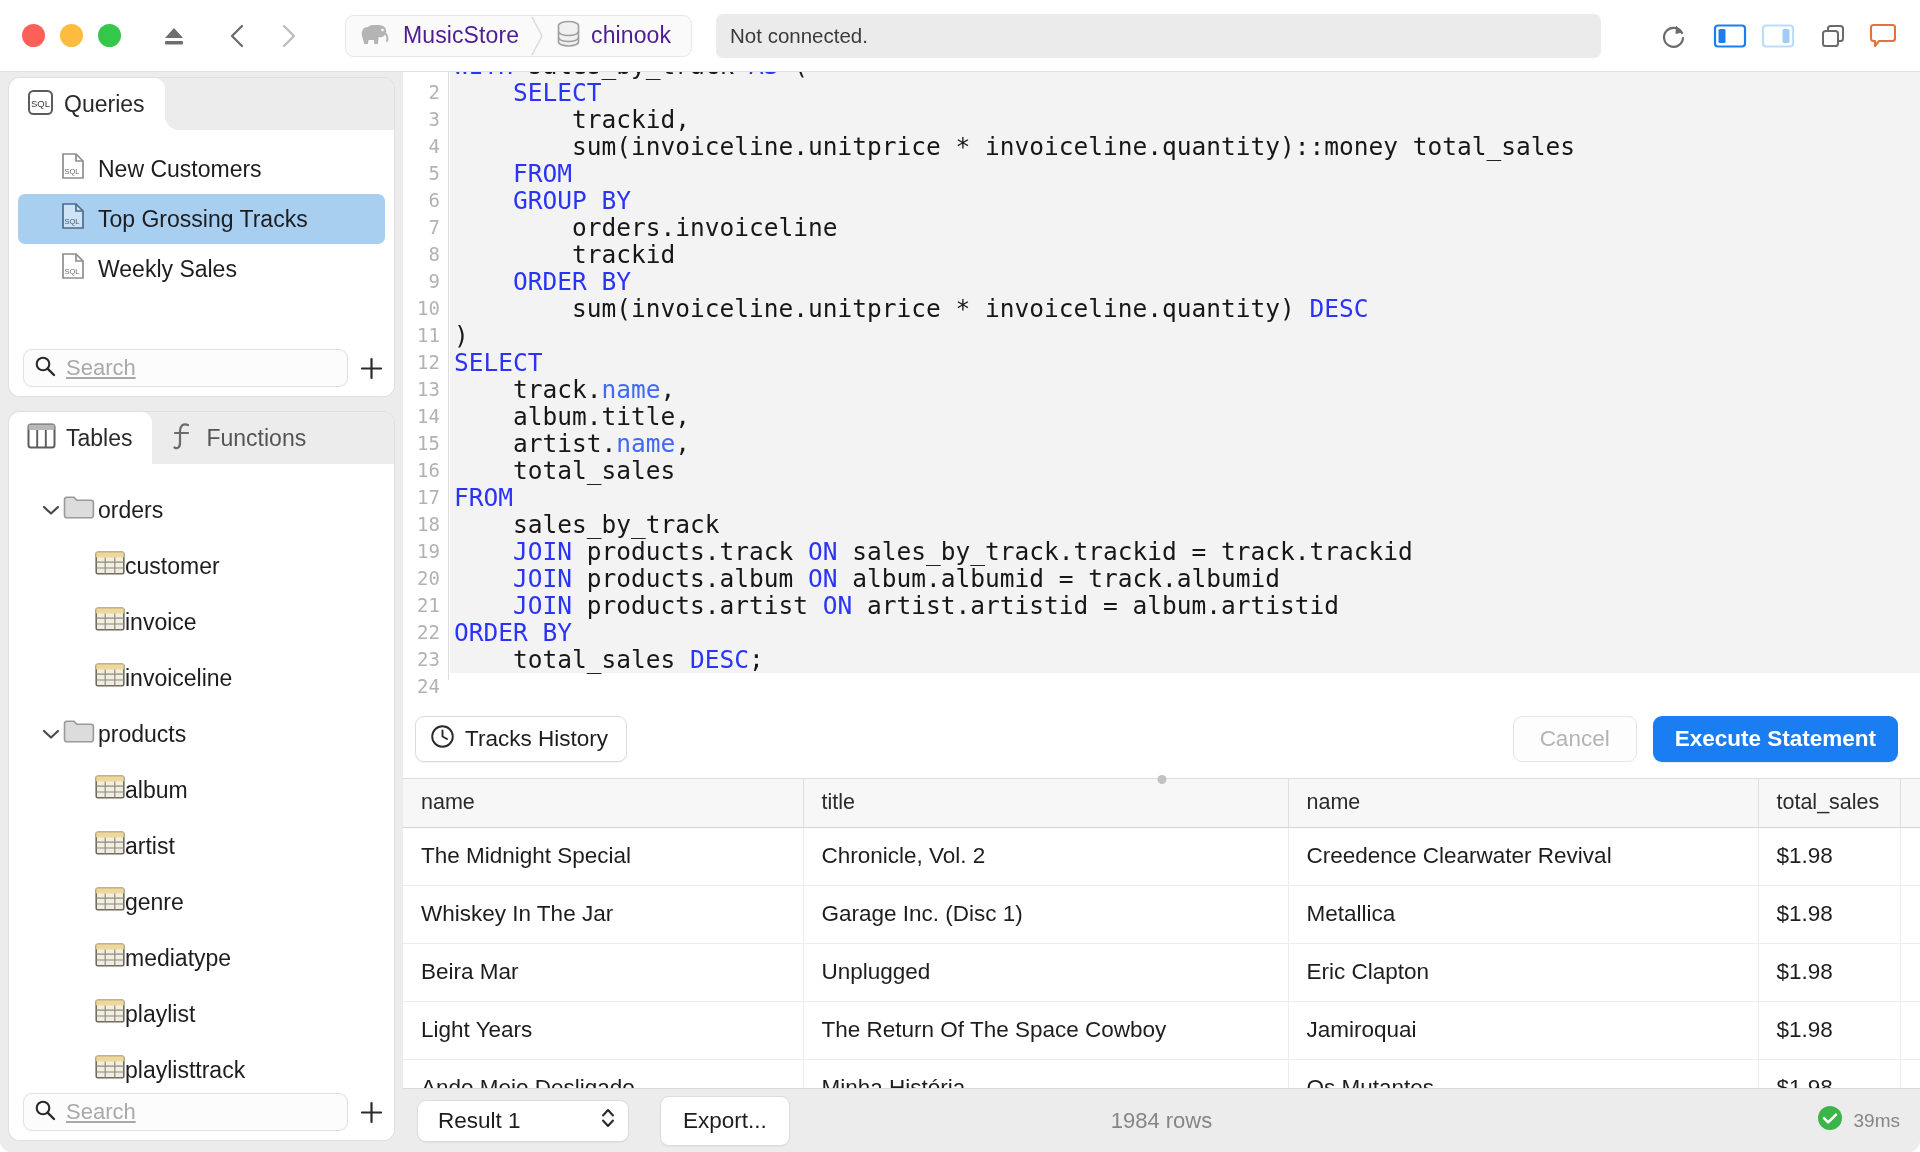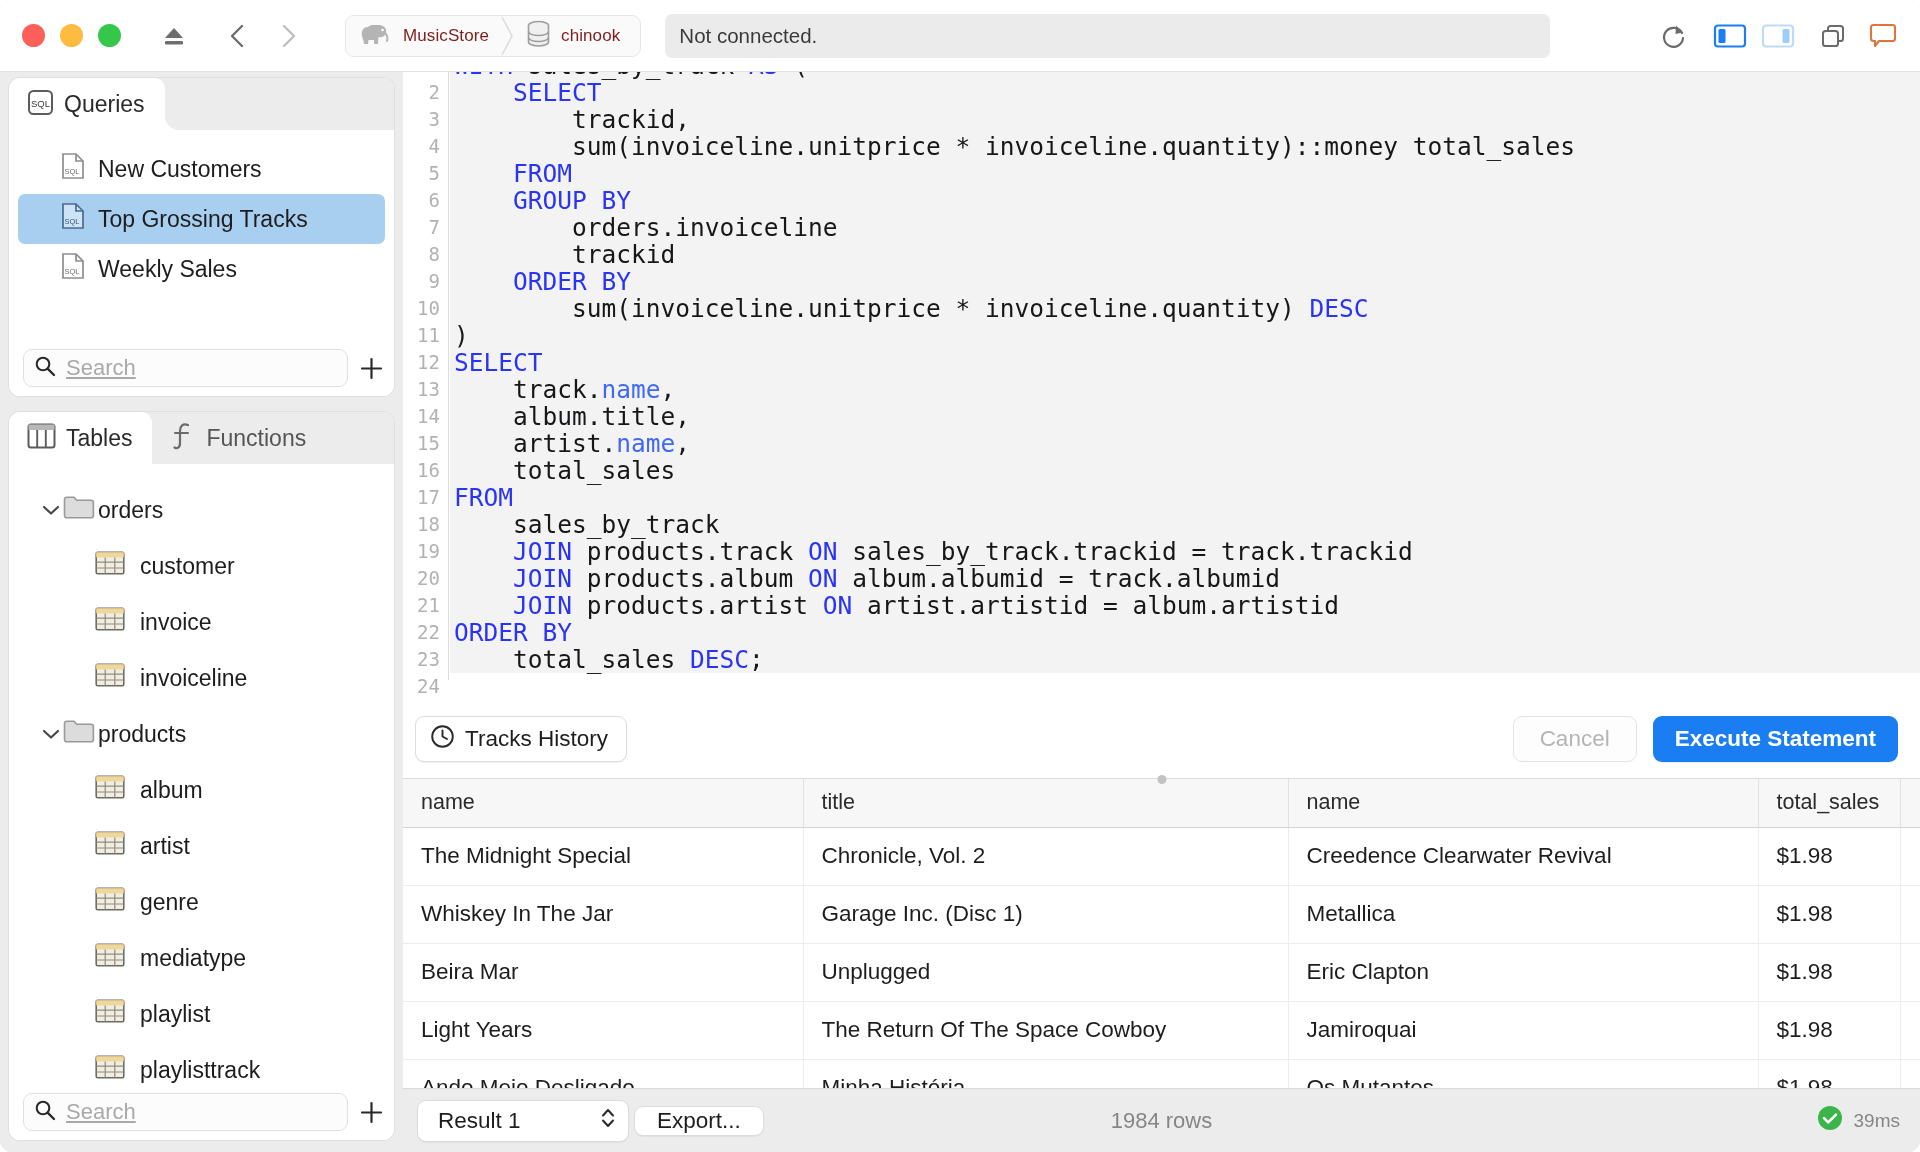--- a/index.html
+++ b/index.html
@@ -43,21 +43,21 @@
     margin-left: 34px;
     height: 42px;
     background: #fafafa;
     border: 1px solid #e6e6e6;
     border-radius: 9px;
     display: flex; align-items: center;
     padding: 0 16px 0 14px;
     gap: 4px;
   }
   .bc-seg { display: flex; align-items: center; gap: 9px; height: 42px; padding-right: 4px;}
-  .bc-label { font-size: 17px; color: #7f1d1d; letter-spacing: .1px; }
+  .bc-label { font-size: 23px; color: #4c1d95; letter-spacing: .1px; }
   .bc-sep { margin: 0 6px 0 2px; display: flex; align-items: center; }
 
   .addressbar {
     margin-left: 24px;
     flex: 1;
     height: 44px;
     background: #ebebeb;
     border-radius: 7px;
     display: flex; align-items: center;
     padding: 0 14px;
@@ -138,21 +138,21 @@
   .searchbox .ph { font-size: 22px; color: #a9a9a9; text-decoration: underline; }
   .plus { width: 30px; display: flex; align-items: center; justify-content: center; }
 
   .tree { padding-top: 4px; }
   .tree-row {
     display: flex; align-items: center;
     height: 56px;
     font-size: 23px; color: #1d1d1f;
   }
   .tree-row.folder { padding-left: 33px; gap: 3px; }
-  .tree-row.table  { padding-left: 86px; gap: 15px; }
+  .tree-row.table  { padding-left: 86px; }
   .chev { width: 18px; display:flex; align-items:center; justify-content:center; }
 
   
   .editor-area {
     position: absolute; left: 403px; top: 72px;
     width: 1517px; height: 706px;
     background: #ffffff;
   }
   .code-wrap {
     position: absolute; top: 0; left: 0;
@@ -281,22 +281,22 @@
     height: 42px; min-width: 212px;
     background: #ffffff;
     border: 1px solid #dcdcdc;
     border-radius: 9px;
     display: flex; align-items: center; justify-content: space-between;
     padding: 0 10px 0 20px;
     font-size: 22.5px; color: #1d1d1f;
     box-shadow: 0 1px 1px rgba(0,0,0,.05);
   }
   .btn-export {
-    margin-left: 5px;
-    height: 30px;
+    margin-left: 31px;
+    height: 50px;
     background: #ffffff;
     border: 1px solid #dcdcdc;
     border-radius: 9px;
     padding: 0 22px;
     display:flex; align-items:center;
     font-size: 22.5px; color: #1d1d1f;
     box-shadow: 0 1px 1px rgba(0,0,0,.05);
   }
   .rowcount {
     position: absolute; left: 50%; transform: translateX(-50%);

